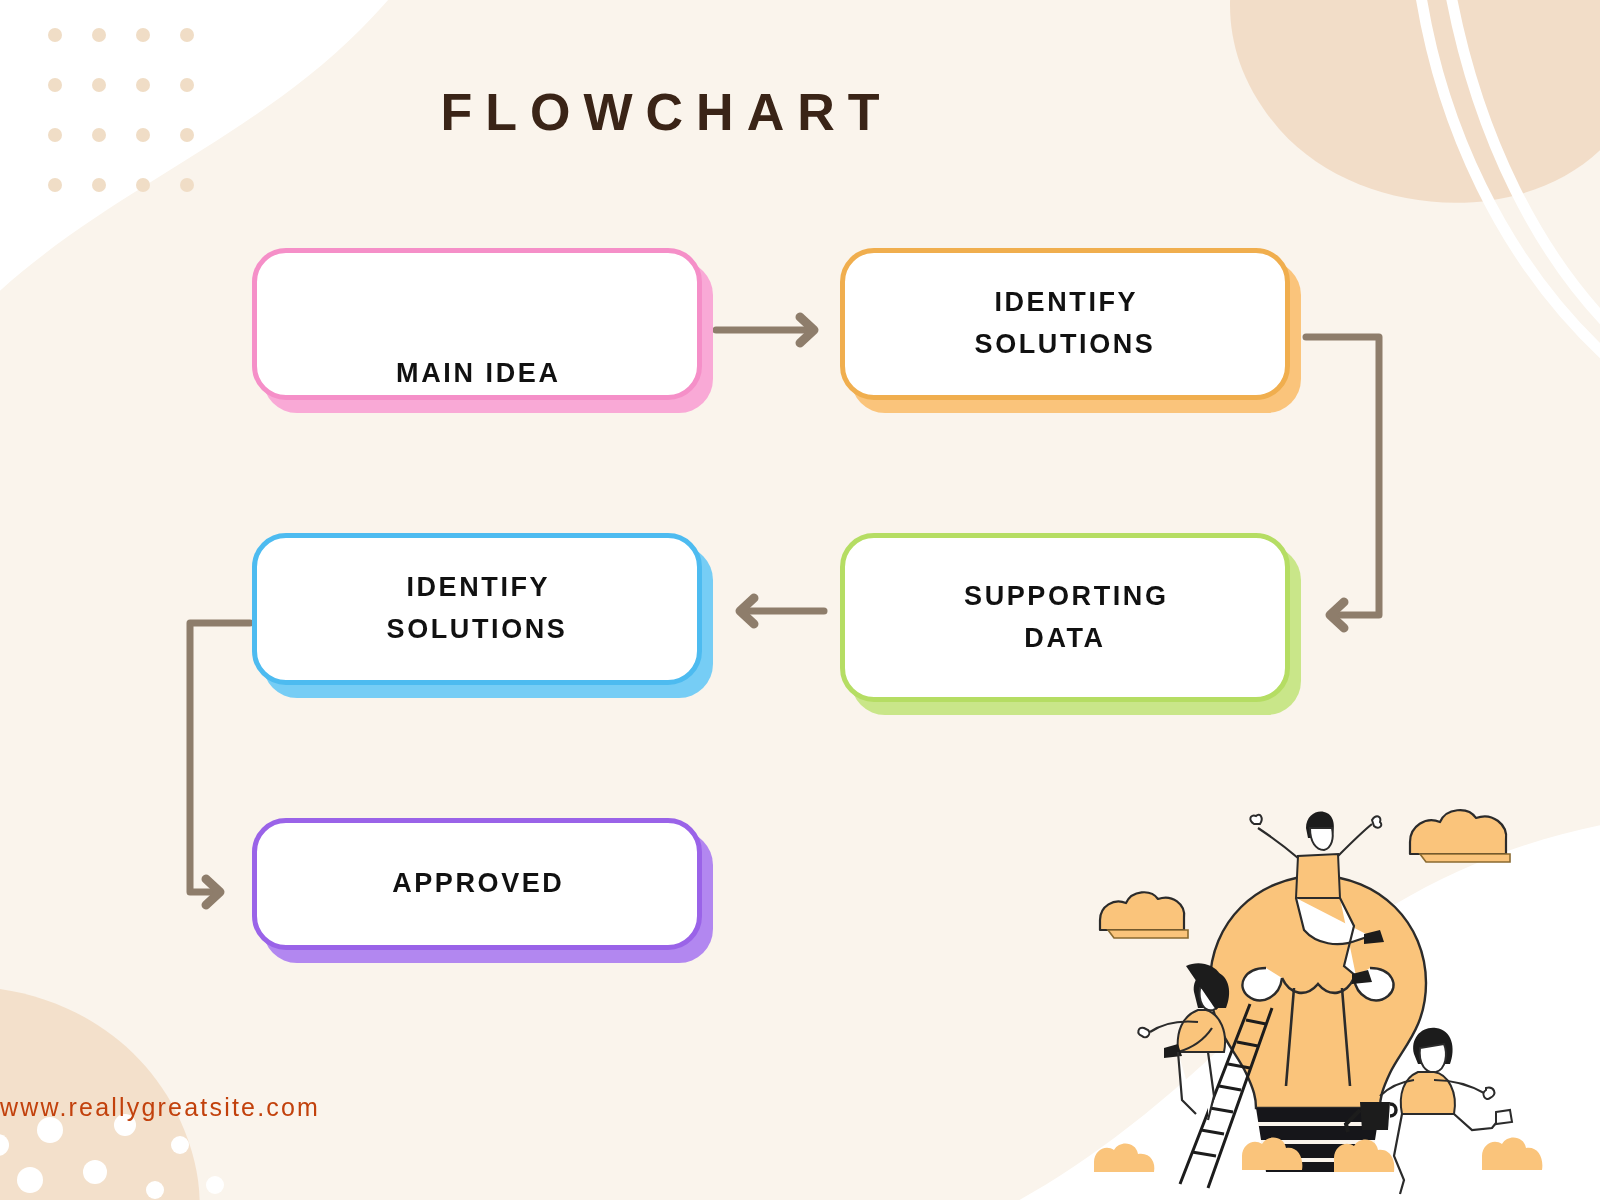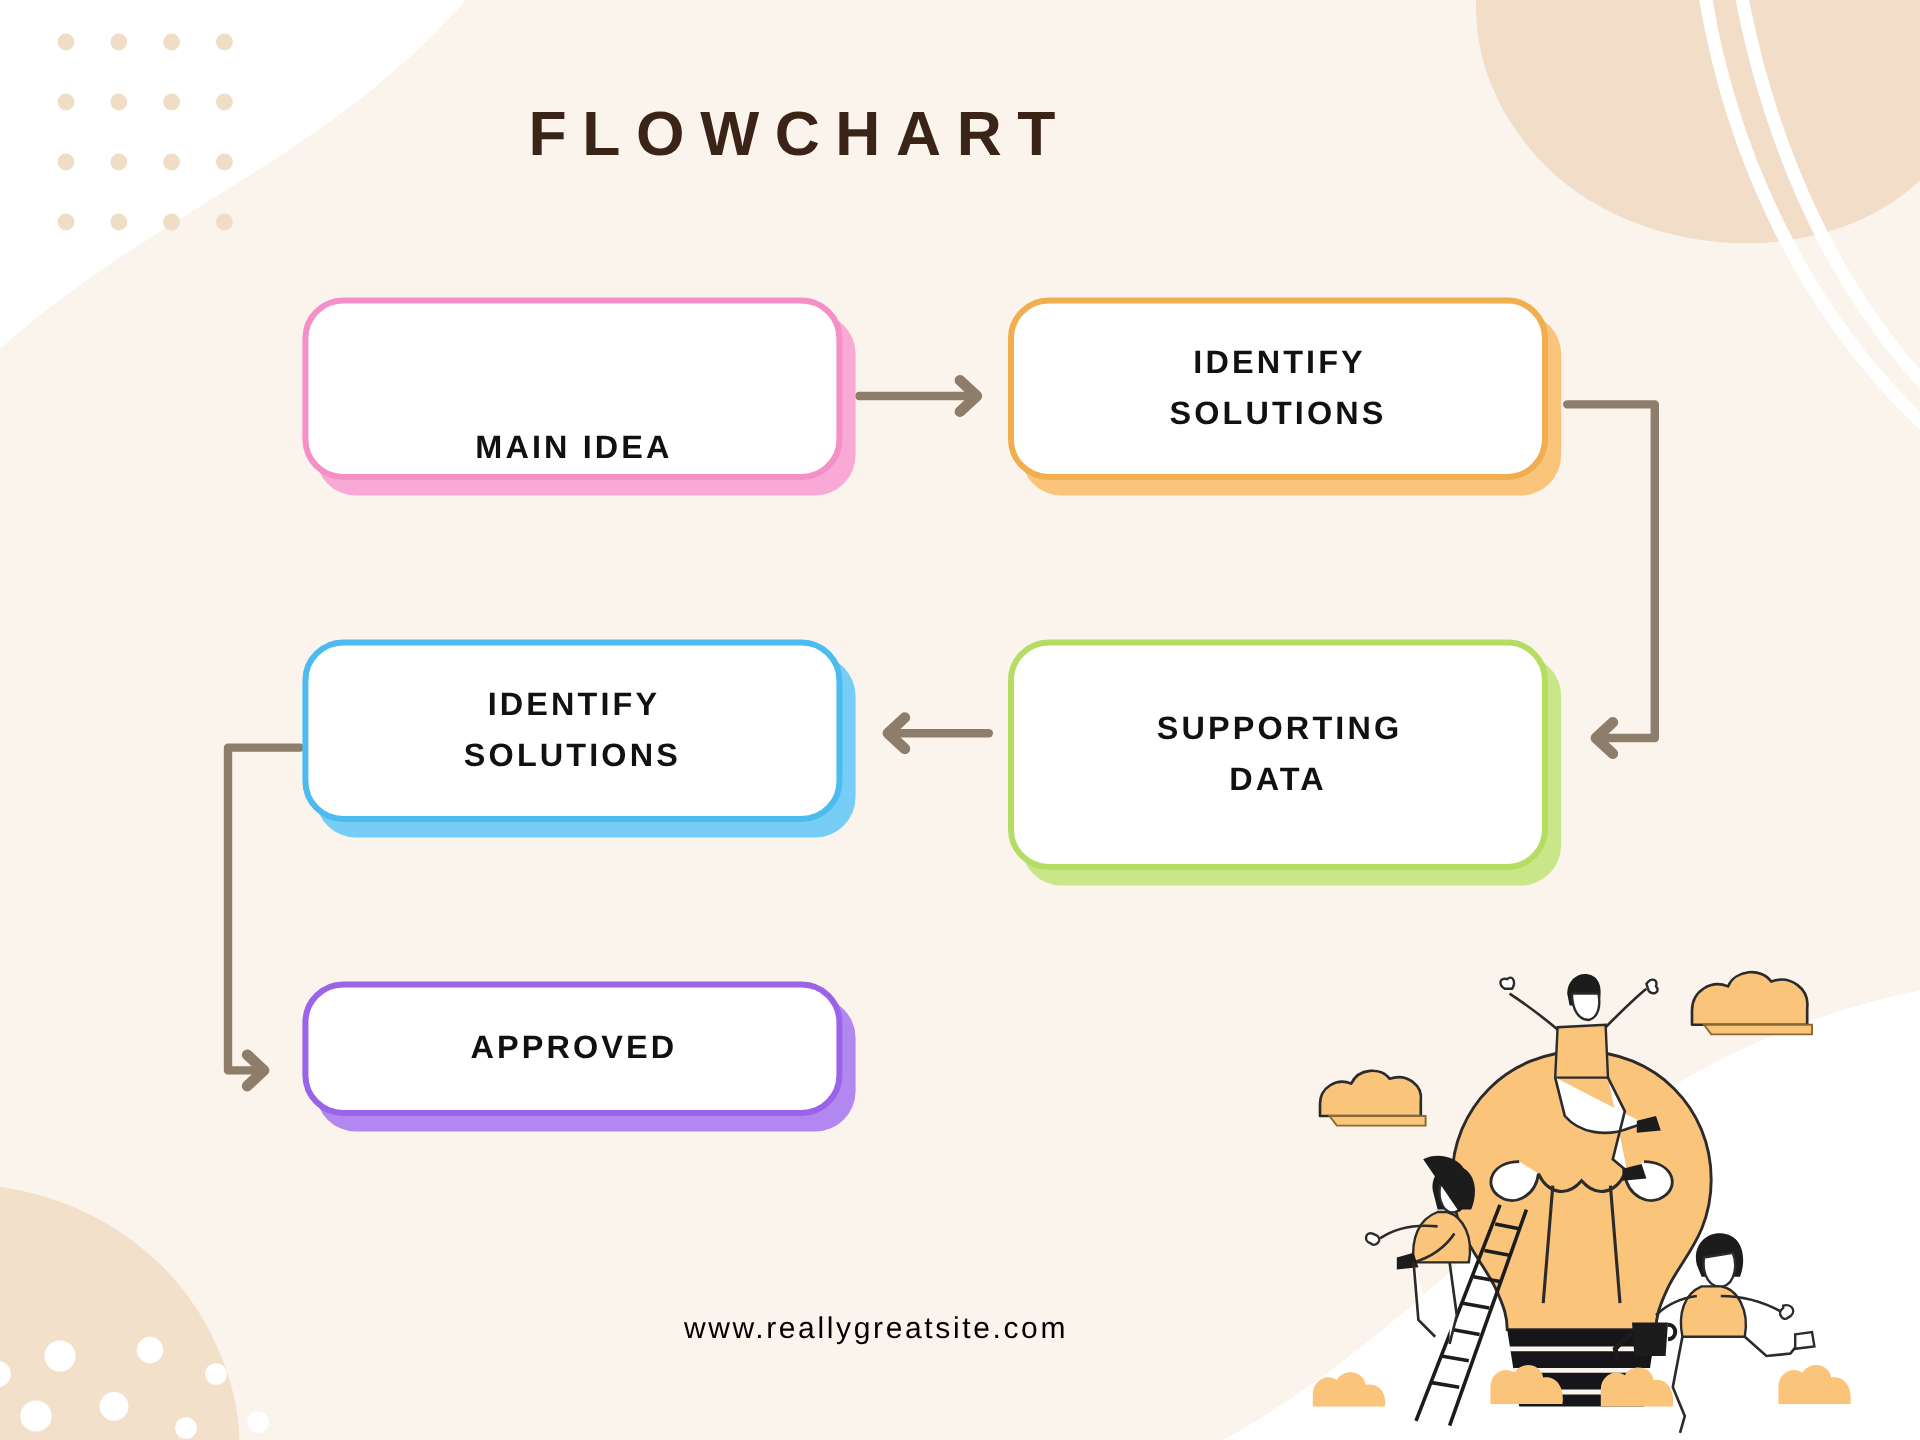--- a/index.html
+++ b/index.html
@@ -82,43 +82,43 @@
     white-space: pre-line;
     text-indent: 2.6px;
   }
 
   #box-main-idea          { left: 252px;  top: 248px; width: 450px; height: 152px;
                             border-color: #f58fc8; box-shadow: 11px 13px 0 0 #f9a9d6; align-items: flex-end; }
   #box-identify-solutions-1 { left: 840px; top: 248px; width: 450px; height: 152px;
                             border-color: #f0ae4e; box-shadow: 11px 13px 0 0 #fac47b; }
   #box-identify-solutions-2 { left: 252px; top: 533px; width: 450px; height: 152px;
                             border-color: #4dbbf0; box-shadow: 11px 13px 0 0 #76cdf5; }
-  #box-supporting-data    { left: 840px;  top: 533px; width: 450px; height: 192px;
+  #box-supporting-data    { left: 840px;  top: 533px; width: 450px; height: 169px;
                             border-color: #b5dd63; box-shadow: 11px 13px 0 0 #c9e689; }
-  #box-approved           { left: 252px;  top: 818px; width: 450px; height: 112px;
+  #box-approved           { left: 252px;  top: 818px; width: 450px; height: 132px;
                             border-color: #9a63e8; box-shadow: 11px 13px 0 0 #b287f0; }
 
   
   #connectors {
     position: absolute;
     left: 0; top: 0;
     width: 1600px;
     height: 1200px;
   }
 
   
   #footer-url {
     position: absolute;
     left: 0;
     bottom: 78px;
     width: 1460px;
-    text-align: center;
+    text-align: left;
     font-size: 25px;
     letter-spacing: 2.2px;
-    color: #000000;
+    color: #c2410c;
   }
 
   
   #illustration {
     position: absolute;
     right: 22px;
     bottom: 0px;
     width: 520px;
     height: 420px;
   }

